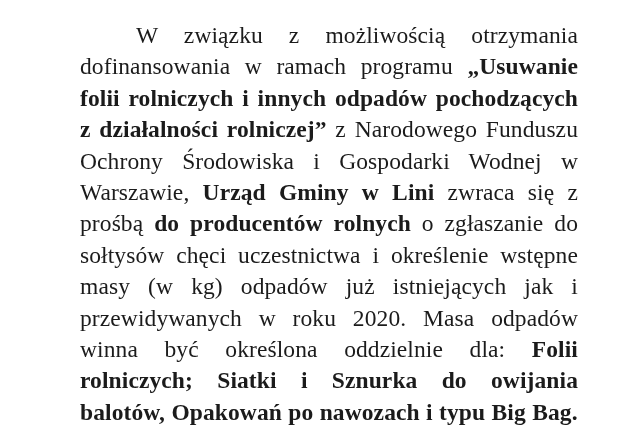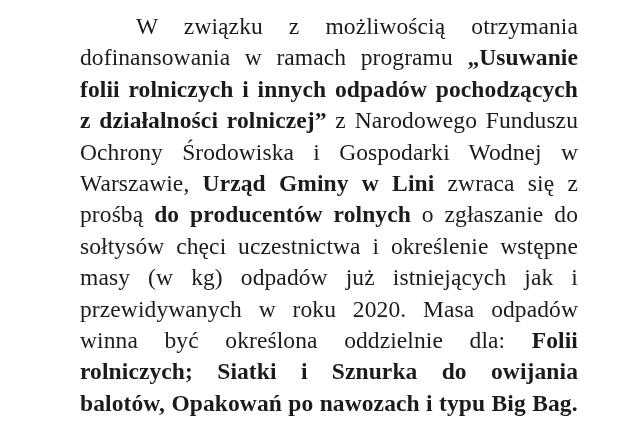--- a/index.html
+++ b/index.html
@@ -10,21 +10,21 @@
     width: 640px;
     height: 426px;
     background: #ffffff;
     font-family: "Liberation Serif", serif;
     overflow: hidden;
   }
   #document-page {
     box-sizing: border-box;
     width: 640px;
     height: 426px;
-    padding: 11px 62px 0 80px;
+    padding: 20px 62px 0 80px;
     background: #ffffff;
   }
   #body-paragraph {
     margin: 0;
     color: #1b1b1b;
     font-size: 23.5px;
     line-height: 31.4px;
     text-align: justify;
     text-justify: inter-word;
     text-indent: 56px;

